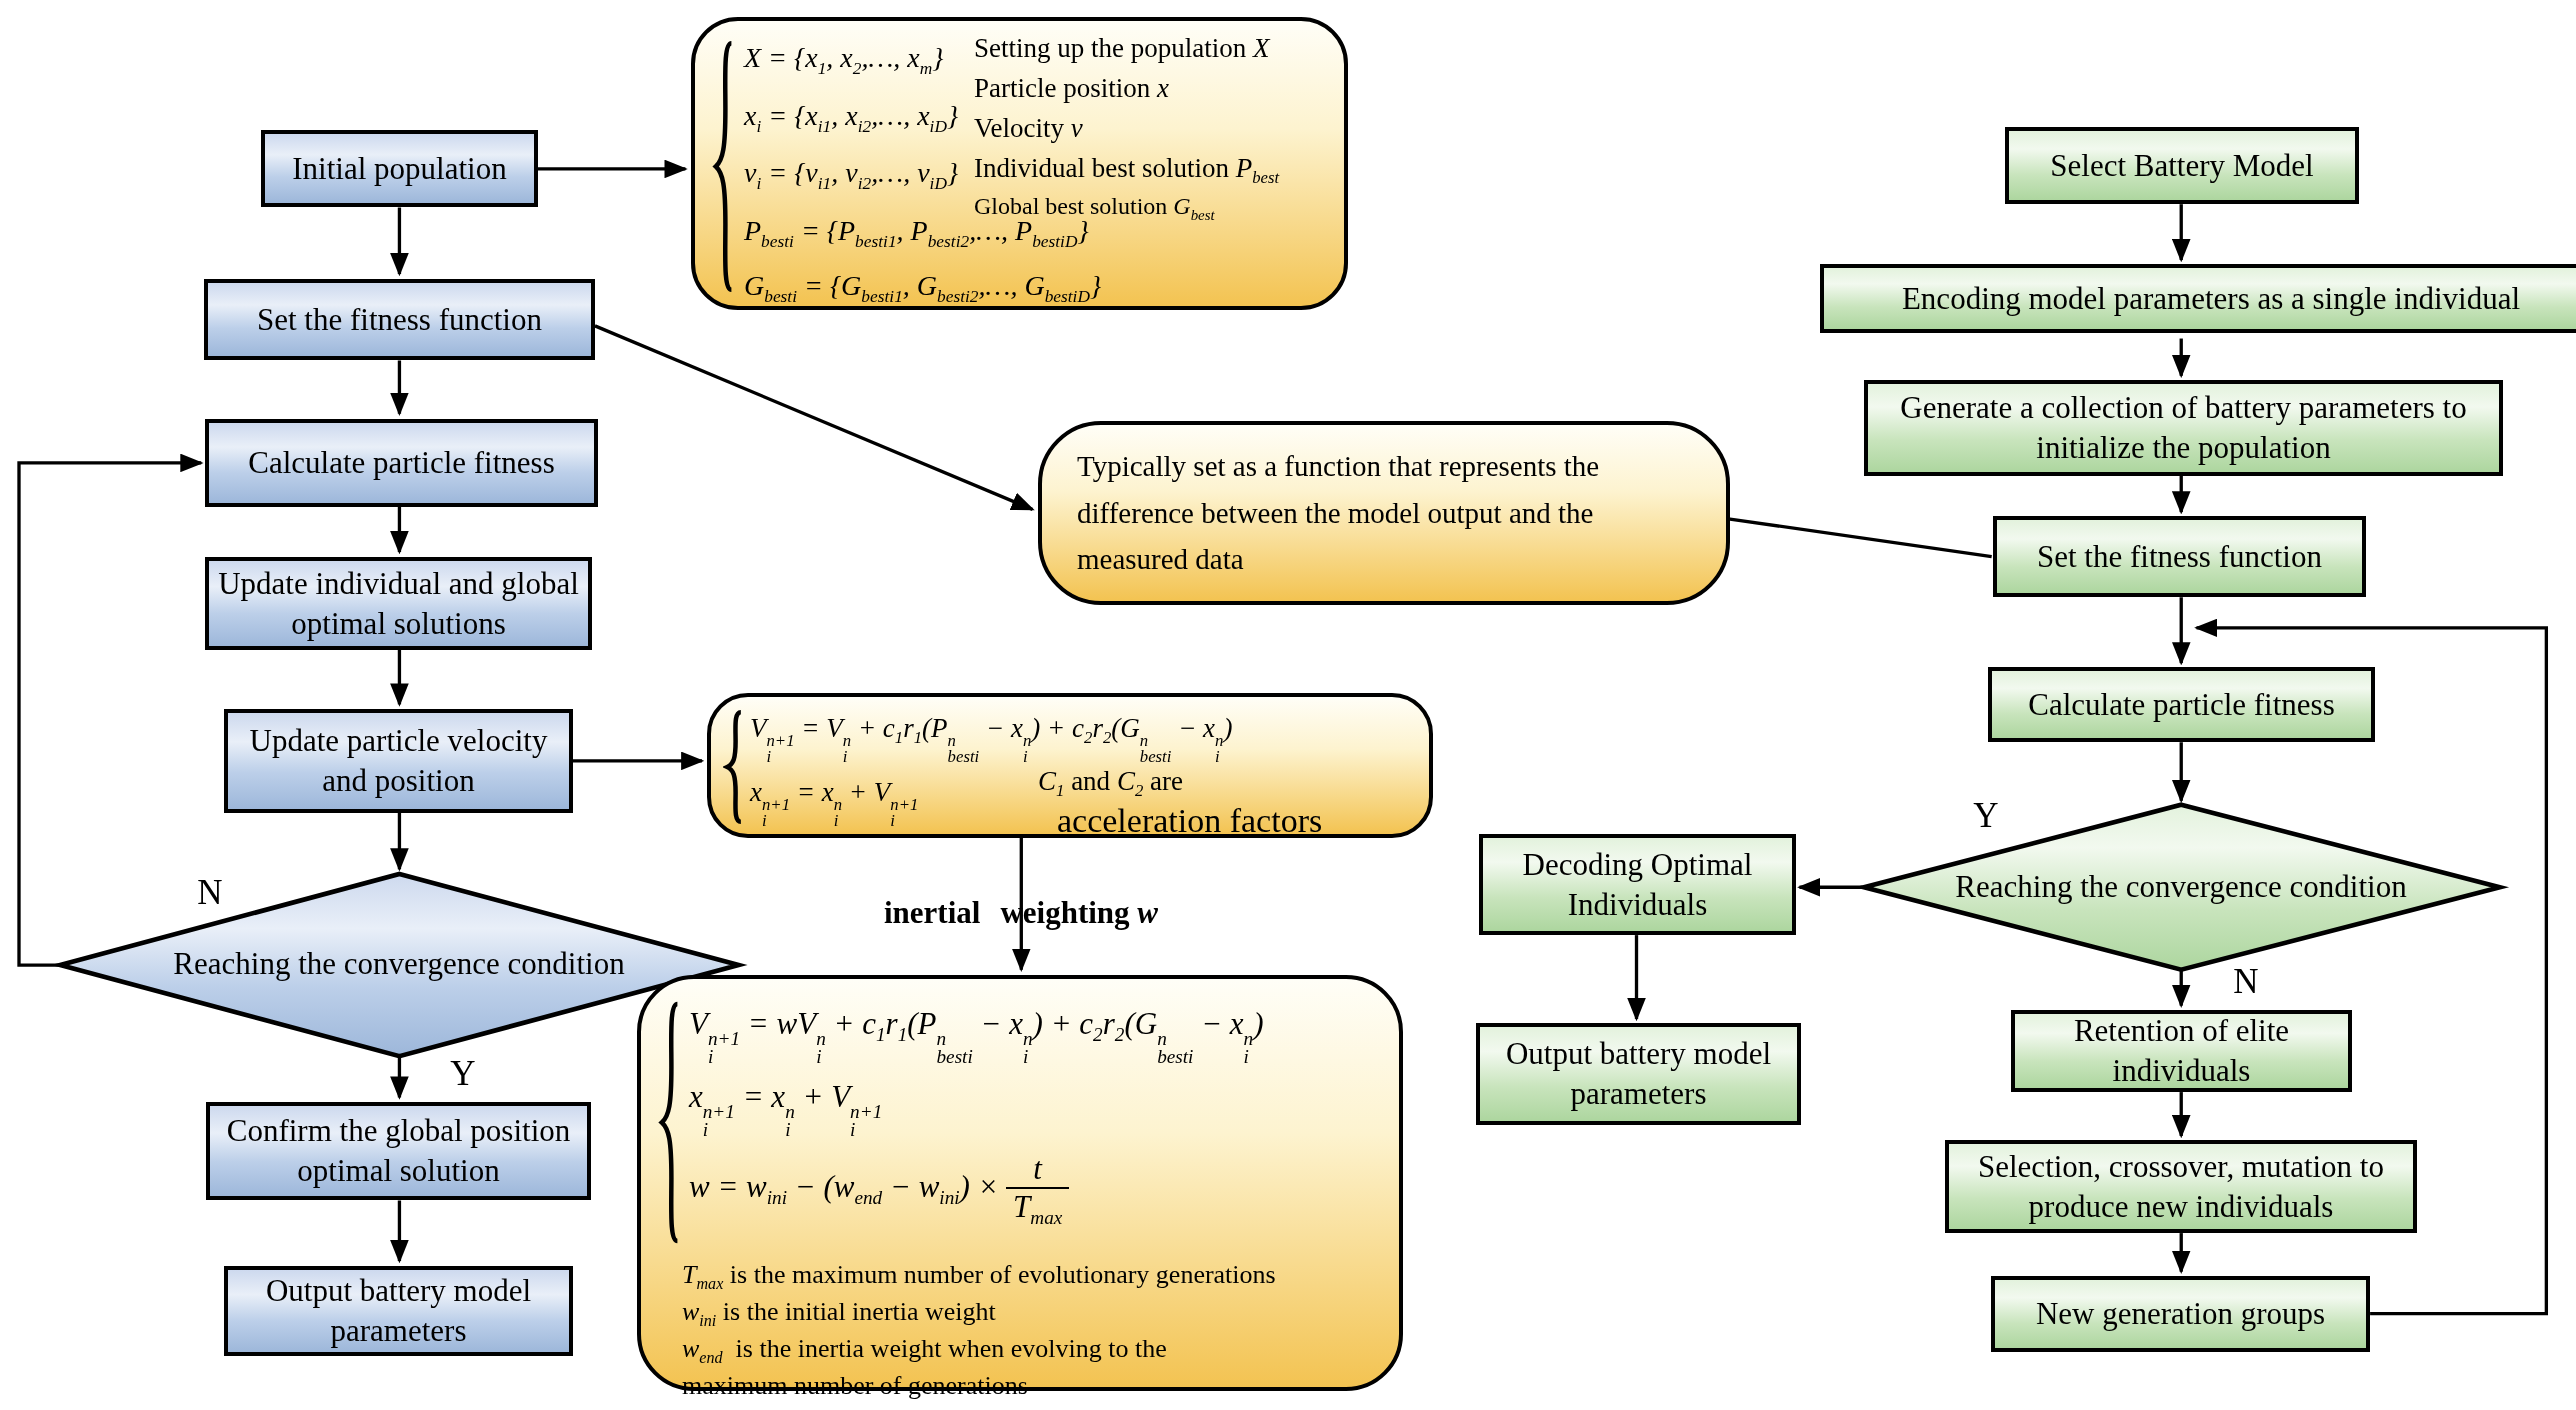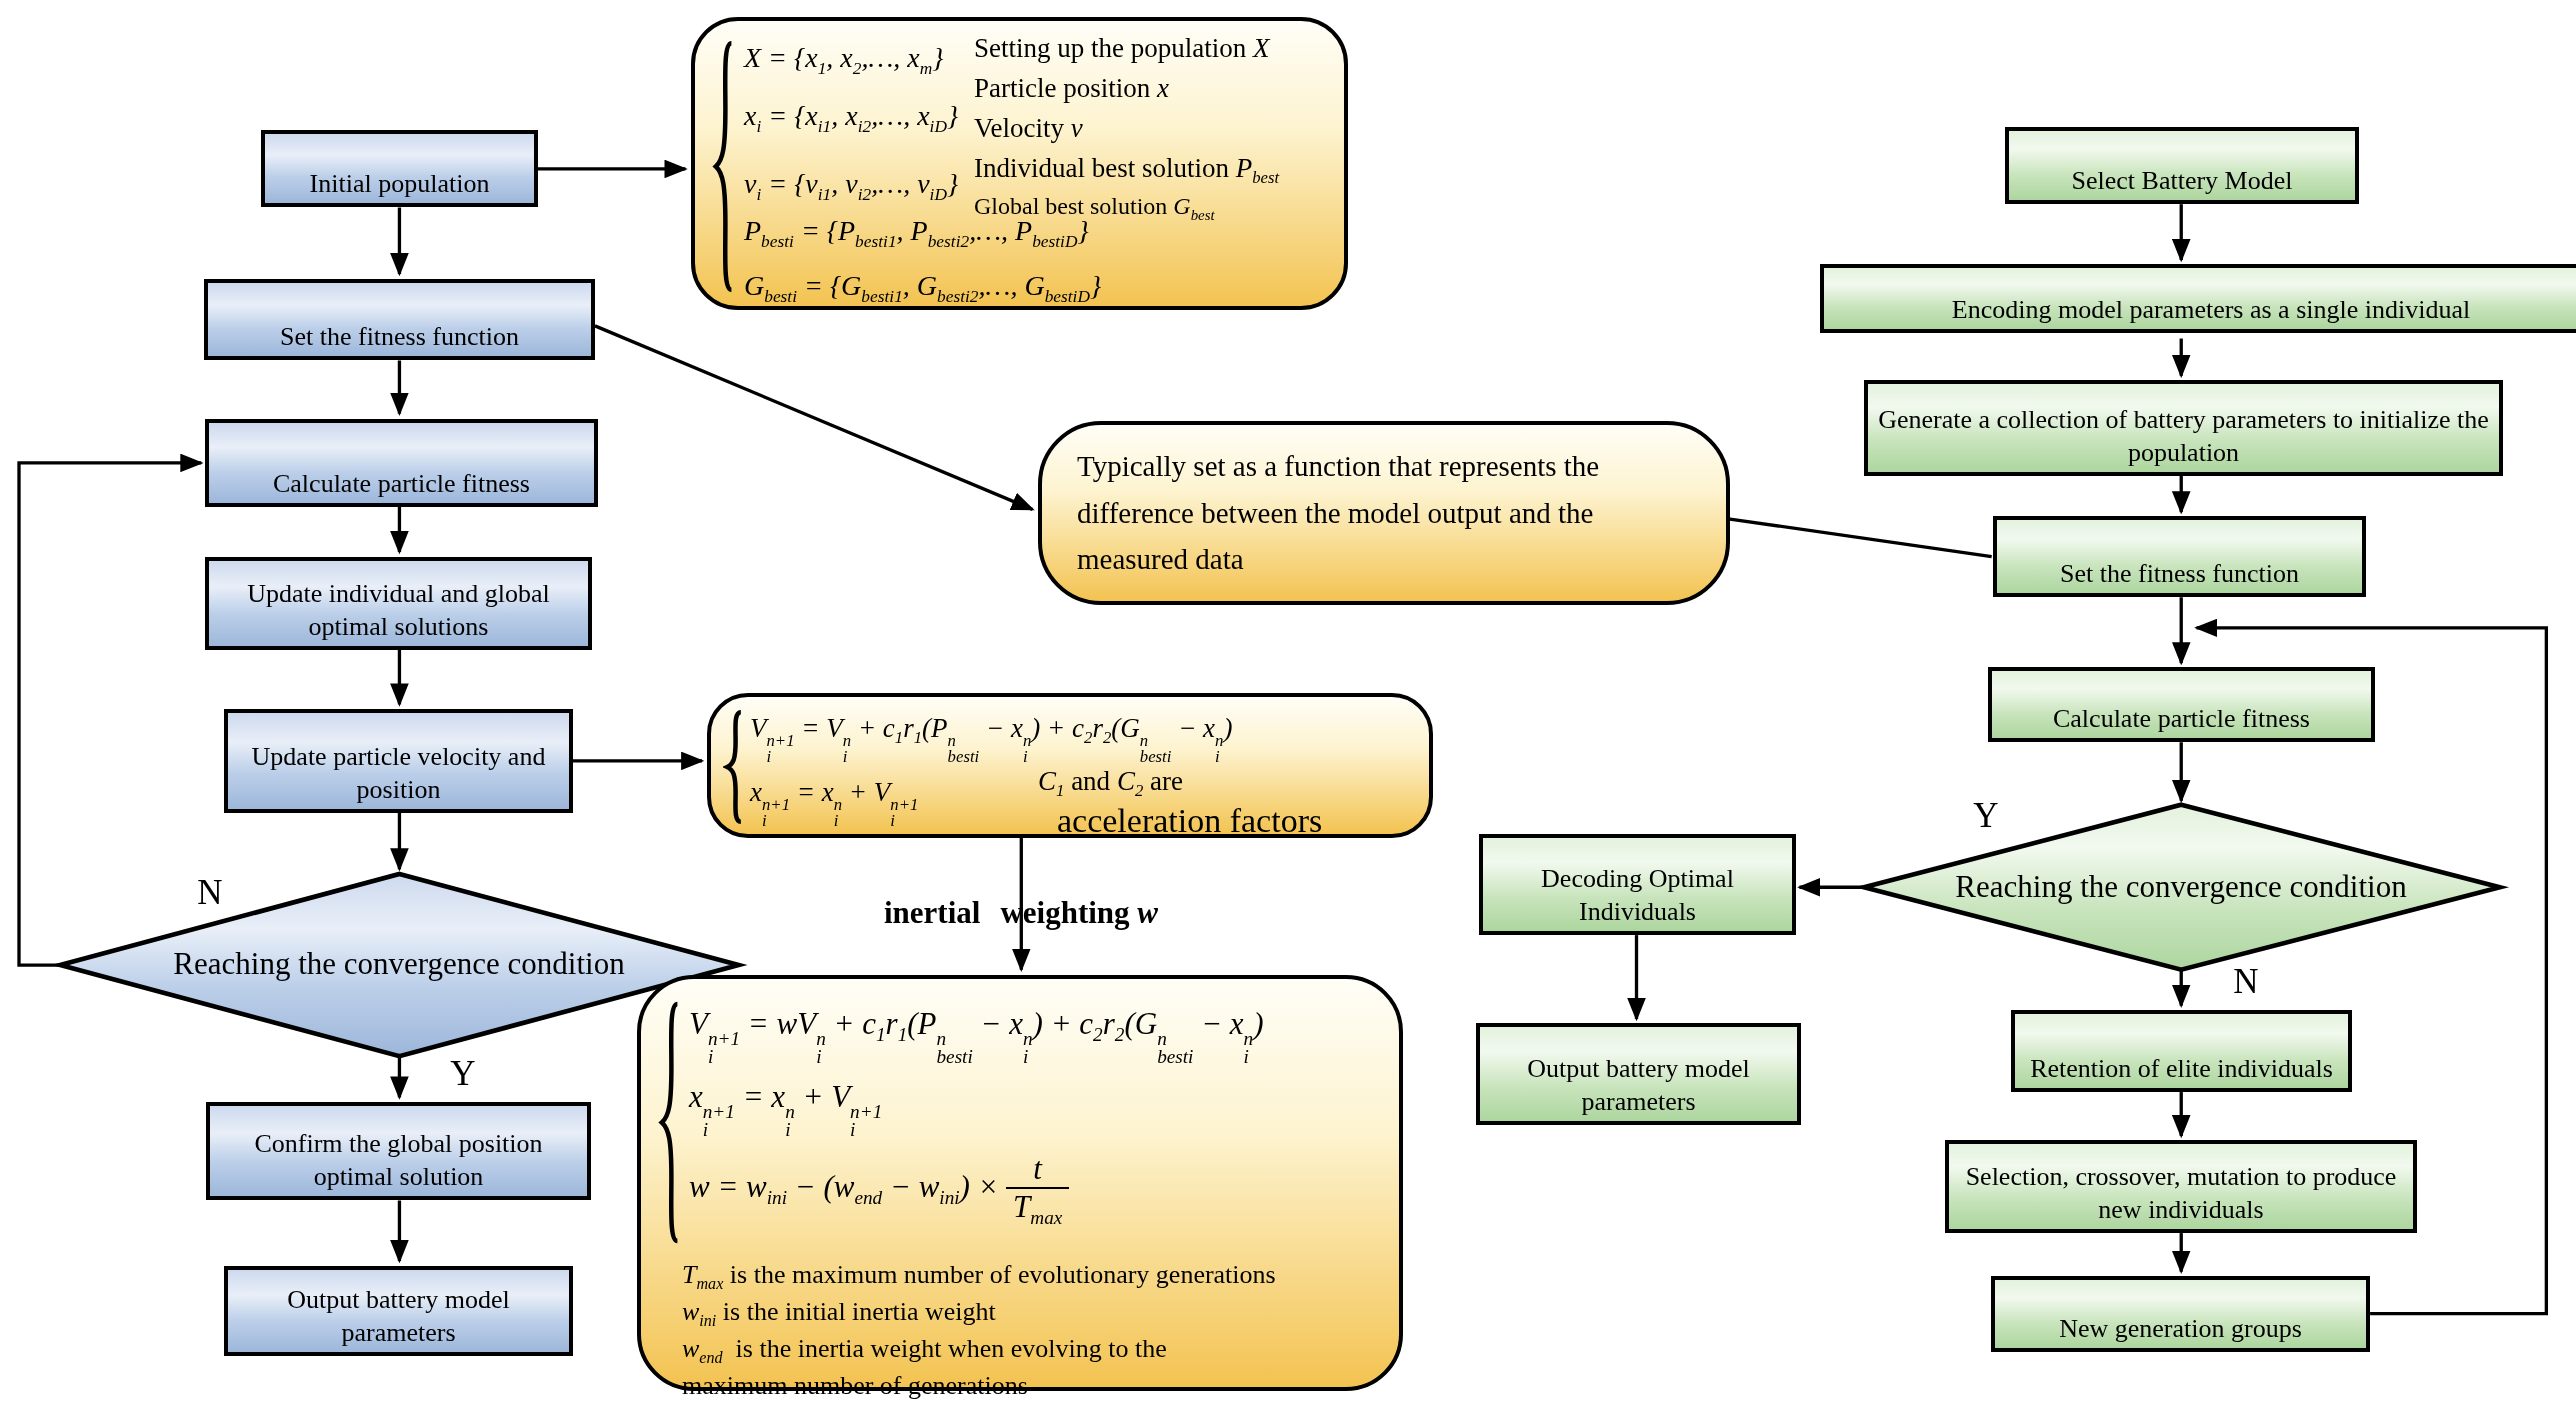--- a/index.html
+++ b/index.html
@@ -1,21 +1,21 @@
 <!DOCTYPE html>
 <html style="--bg: #ffffff; --text: #000000; --line: #000000; --blue-top: #cdd9ee; --blue-light: #e9eff8; --blue-mid: #bccfe9; --blue-bottom: #9db7da; --green-top: #e3f2dd; --green-light: #f2f9ef; --green-mid: #c8e4bc; --green-bottom: #add69f; --yellow-top: #fffef7; --yellow-mid: #fdf3cf; --yellow-bottom: #f3c351;font-size:10.6px"><head>
 <meta charset="utf-8">
 <style>
   html,body{margin:0;padding:0;background:#fff;}
   #stage{position:relative;width:2576px;height:1410px;background:var(--bg,#fff);overflow:hidden;
          font-family:"Liberation Serif","DejaVu Serif",serif;color:var(--text,#000);}
   #connectors{position:absolute;left:0;top:0;width:2576px;height:1410px;}
 
-  .node{position:absolute;box-sizing:border-box;display:flex;align-items:flex-end;justify-content:center;
-        text-align:center;border:4.7px solid #000;font-size:26px;line-height:1.28;padding:2.7px 6.7px;}
+  .node{position:absolute;box-sizing:border-box;display:flex;align-items:center;justify-content:center;
+        text-align:center;border:4.7px solid #000;font-size:31px;line-height:1.28;padding:2.7px 6.7px;}
   .blue{background:linear-gradient(180deg,var(--blue-top) 0%,var(--blue-light) 30%,var(--blue-mid) 62%,var(--blue-bottom) 100%);}
   .green{background:linear-gradient(180deg,var(--green-top) 0%,var(--green-light) 26%,var(--green-mid) 64%,var(--green-bottom) 100%);}
   .callout{position:absolute;box-sizing:border-box;border:4px solid #000;
         background:linear-gradient(180deg,var(--yellow-top) 0%,var(--yellow-mid) 38%,var(--yellow-bottom) 100%);}
   .diamond-label{position:absolute;text-align:center;font-size:31px;}
   .branch-label{position:absolute;text-align:center;font-size:35px;width:80px;}
 
   .formula{position:absolute;font-style:italic;white-space:nowrap;}
   .annot{position:absolute;font-style:normal;white-space:nowrap;}
   sub{font-size:0.62em;}
@@ -147,21 +147,21 @@
   <div class="branch-label" style="left:2206px;top:962px;">N</div>
 
   <div class="callout" style="left:691px;top:16.6px;width:657px;height:293px;border-radius:47px;font-size:28px;">
     <span class="brace" style="left:16px;top:17.3px;width:24px;height:257px;">
       <svg viewBox="0 0 40 200" preserveAspectRatio="none">
           <path d="M 34 4 C 21 4 24 30 24 55 C 24 85 20 95 8 100 C 20 105 24 115 24 145 C 24 170 21 196 34 196" stroke="#000" stroke-width="4.5" fill="none" vector-effect="non-scaling-stroke"></path>
         </svg>
     </span>
     <div class="formula" style="left:49px;top:21px;">X = {x<sub>1</sub>, x<sub>2</sub>,…, x<sub>m</sub>}</div>
     <div class="formula" style="left:49px;top:79px;">x<sub>i</sub> = {x<sub>i1</sub>, x<sub>i2</sub>,…, x<sub>iD</sub>}</div>
-    <div class="formula" style="left:49px;top:136px;margin-top:11px;">v<sub>i</sub> = {v<sub>i1</sub>, v<sub>i2</sub>,…, v<sub>iD</sub>}</div>
+    <div class="formula" style="left:49px;top:136px;">v<sub>i</sub> = {v<sub>i1</sub>, v<sub>i2</sub>,…, v<sub>iD</sub>}</div>
     <div class="formula" style="left:49px;top:194px;">P<sub>besti</sub> = {P<sub>besti1</sub>, P<sub>besti2</sub>,…, P<sub>bestiD</sub>}</div>
     <div class="formula" style="left:49px;top:249px;">G<sub>besti</sub> = {G<sub>besti1</sub>, G<sub>besti2</sub>,…, G<sub>bestiD</sub>}</div>
     <div class="annot" style="left:279px;top:12px;font-size:27px;">Setting up the population <i>X</i></div>
     <div class="annot" style="left:279px;top:52px;font-size:27px;">Particle position <i>x</i></div>
     <div class="annot" style="left:279px;top:92px;font-size:27px;text-align:center;">Velocity <i>v</i></div>
     <div class="annot" style="left:279px;top:132px;font-size:27px;">Individual best solution <i>P<sub>best</sub></i></div>
     <div class="annot" style="left:279px;top:172px;font-size:24px;">Global best solution <i>G<sub>best</sub></i></div>
   </div>
 
   <div class="callout" style="left:1038px;top:421px;width:692px;height:184px;border-radius:63px;display:flex;align-items:center;">

